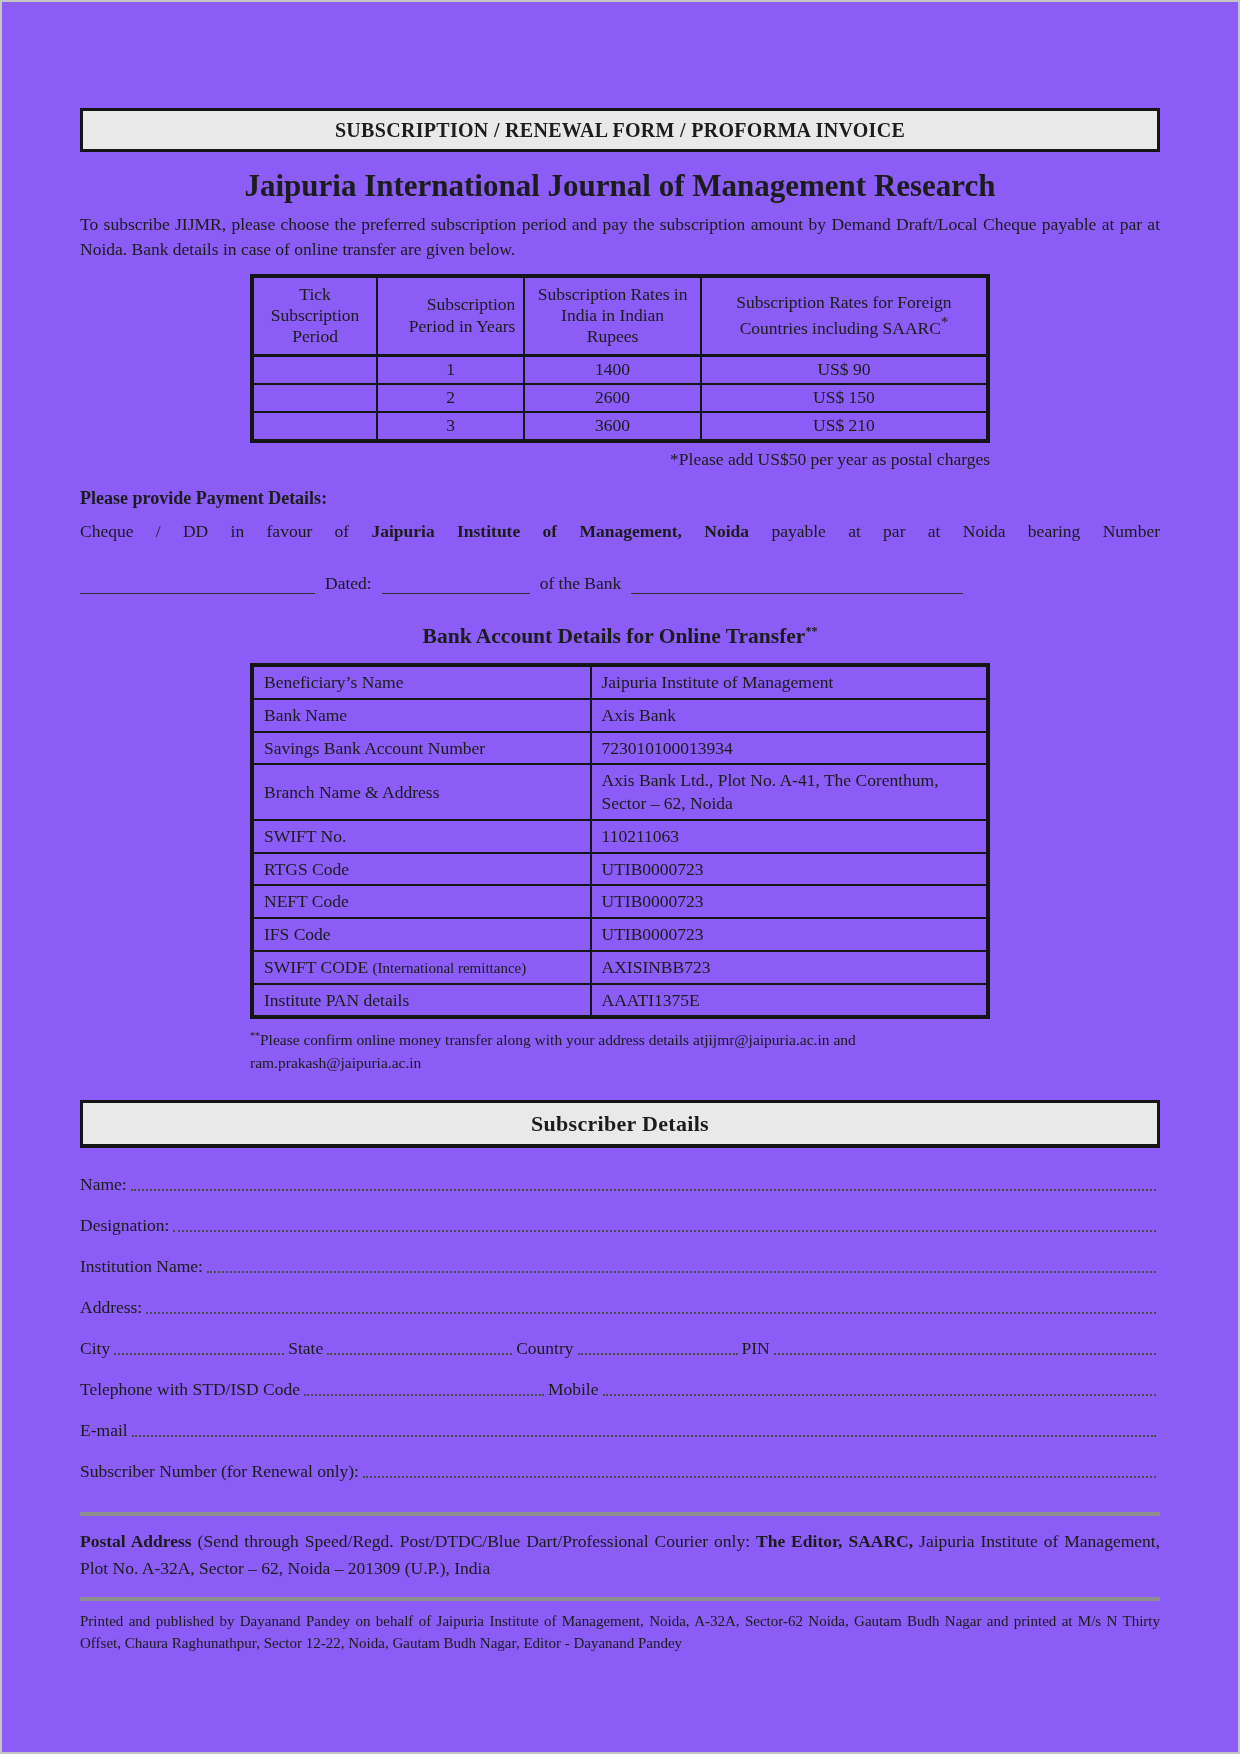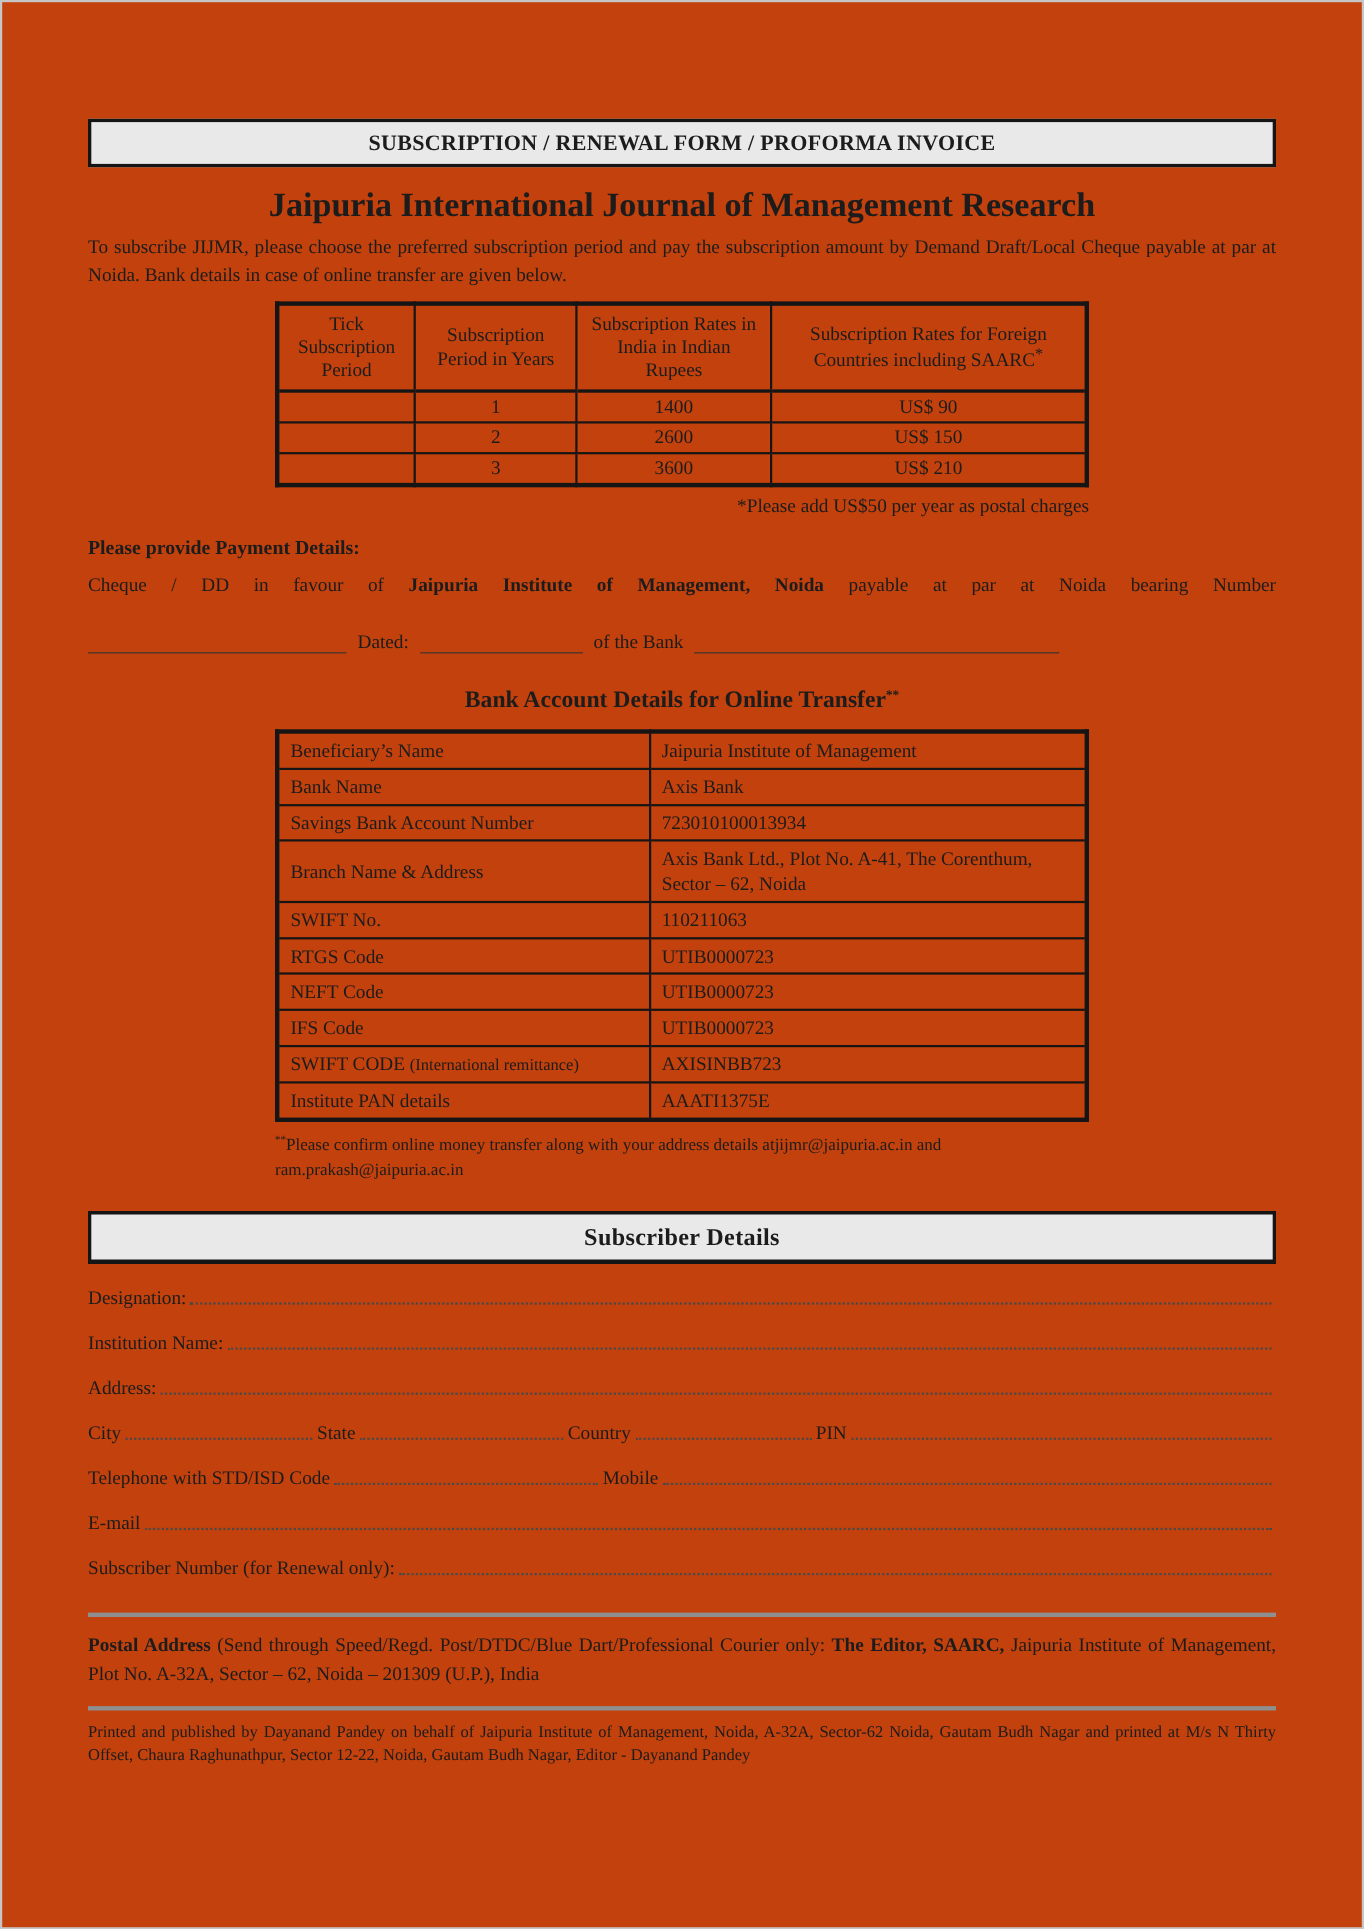--- a/index.html
+++ b/index.html
@@ -1,18 +1,18 @@
 <!DOCTYPE html>
 <html><head>
 <meta charset="utf-8">
 <style>
   html,body { margin:0; padding:0; background:#ffffff; }
   .page {
     width:1240px; height:1754px; box-sizing:border-box;
-    border:2px solid #c6c6c6; background:#c2410c;
+    border:2px solid #c6c6c6; background:#8b5cf6;
     font-family:"Liberation Serif", serif; color:#1c1c1c;
     overflow:hidden;
   }
   .content { padding:106px 78px 0 78px; }
 
   .banner {
     border:3px solid #151515; background:#e9e9e9;
     text-align:center; font-weight:bold; font-size:20px;
     padding:8px 0 7px 0; letter-spacing:0.3px;
   }
@@ -22,21 +22,21 @@
 
   .intro { font-size:17.5px; line-height:1.42; text-align:justify; margin:0 0 12px 0; }
 
   table.rates {
     width:740px; margin:0 auto; border-collapse:collapse;
     border:4px solid #151515; text-align:center; font-size:17.5px;padding-left:47px;
   }
   table.rates th, table.rates td { border:2px solid #151515; font-weight:normal; }
   table.rates thead th { line-height:1.22; padding:6px 8px; border-bottom:3px solid #151515; }
   table.rates tbody td { padding:1px 6px; height:24px; }
-  .col-tick { width:17%; } .col-years { width:20%; } .col-inr { width:24%; } .col-foreign { width:39%; }
+  .col-tick { width:17%; } .col-years { width:20%;text-align:right; } .col-inr { width:24%; } .col-foreign { width:39%; }
 
   .postal-note { width:740px; margin:6px auto 0 auto; text-align:right; font-size:17.5px; }
 
   .pay-heading { font-weight:bold; font-size:18px; margin:18px 0 12px 0; }
 
   .cheque-line1 { font-size:17.5px; text-align:justify; text-align-last:justify; }
   .cheque-line2 { display:flex; align-items:flex-end; font-size:17.5px; margin-top:31px; }
   .blank { border-bottom:1.7px solid #333; height:1.15em; }
   .b1 { width:235px; } .b2 { width:148px; } .b3 { width:332px; }
   .cheque-line2 .lbl { margin:0 10px; white-space:nowrap; }
@@ -170,20 +170,24 @@
           <td class="lbl">Institute PAN details</td>
           <td>AAATI1375E</td>
         </tr>
       </tbody>
     </table>
 
     <div class="footnote"><sup>**</sup><span>Please confirm online money transfer along with your address details atjijmr@jaipuria.ac.in and ram.prakash@jaipuria.ac.in</span></div>
 
     <div class="banner sub">Subscriber Details</div>
 
+    <div class="fline first">
+      <span class="lab">Name:</span>
+      <span class="dots"></span>
+    </div>
 
     <div class="fline">
       <span class="lab">Designation:</span>
       <span class="dots"></span>
     </div>
 
     <div class="fline">
       <span class="lab">Institution Name:</span>
       <span class="dots"></span>
     </div>

